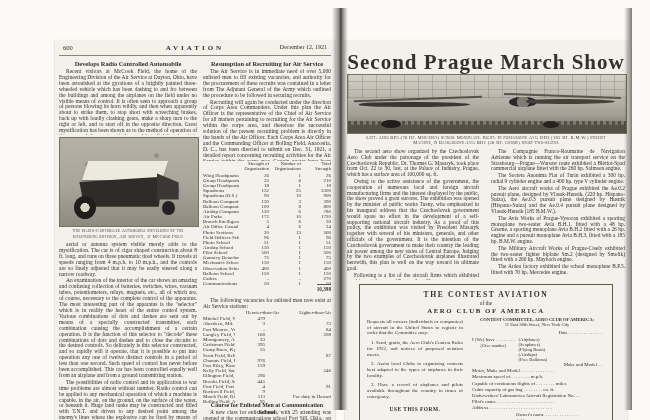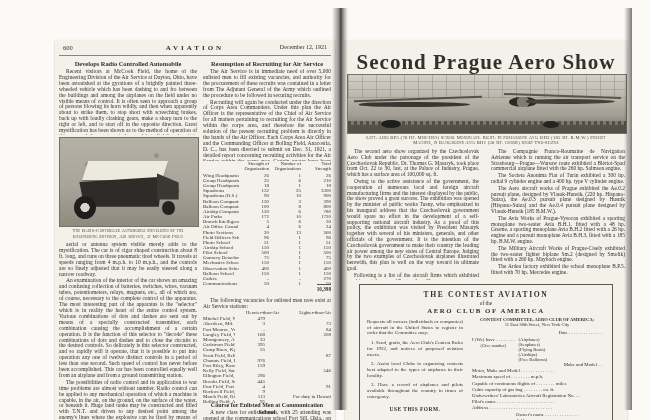--- a/index.html
+++ b/index.html
@@ -404,21 +404,21 @@
           <span></span>
         </div>
       </div>
   </div>
 
   <div class="abs atitle" style="left:148px;top:362px;width:128px;font-size:6px;">Course for Enlisted Men at Communication School</div>
   <div class="abs para clip" style="left:148px;top:370px;width:128px;height:28px;">A new class for enlisted men, with 25 attending was opened at the communications school Fort Sill, Okla., on Oct. 17. This course will last for three months. It is a combined radio operators' and radio mechanics' course. Graduates will be qualified for both ratings.</div>
 </div>
 
 <div class="page" id="pageR">
-  <div class="bigtitle">Second Prague Aero Show</div>
+  <div class="bigtitle">Second Prague March Show</div>
 
   <div class="abs photo" id="photoHall" style="left:2px;top:34px;width:278px;height:58px;">
     <div class="truss"></div>
     <div class="wing1"></div>
     <div class="fuse1"></div>
     <div class="wing2"></div>
     <div class="cowl2"></div>
     <div class="fuse2"></div>
     <div class="crowd"></div>
     <div class="floor"></div>

